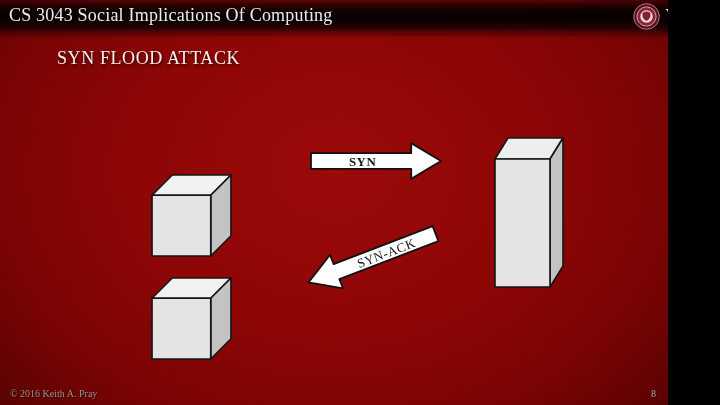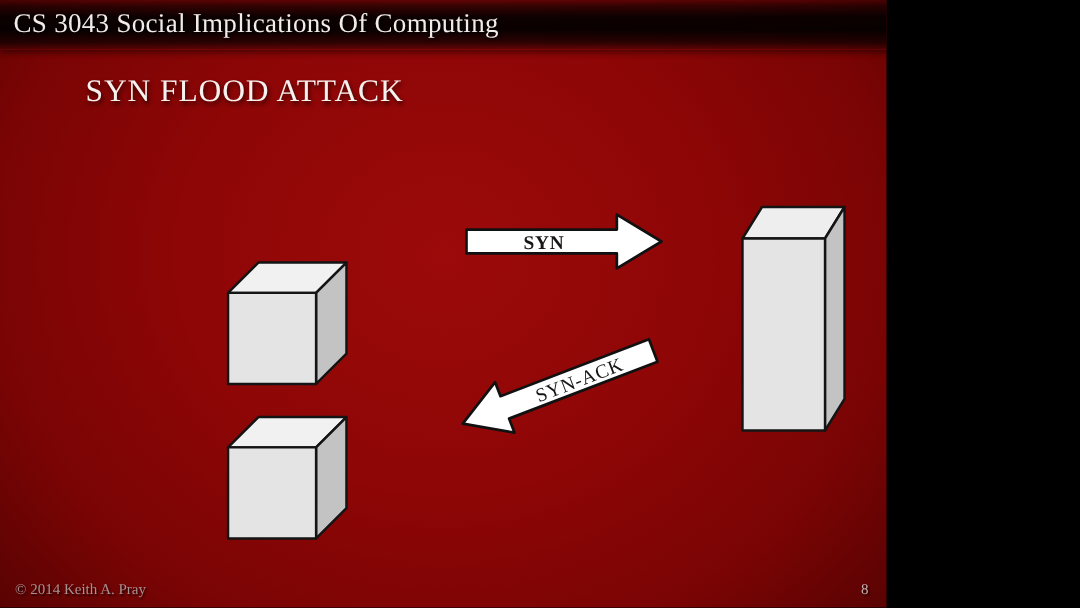--- a/index.html
+++ b/index.html
@@ -2,21 +2,21 @@
 <html><head>
 <meta charset="utf-8">
 <style>
   html, body { margin: 0; padding: 0; }
   body {
     width: 720px; height: 405px; overflow: hidden;
     font-family: "Liberation Serif", serif;
     background: #000;
   }
   .slide {
-    position: relative; width: 591px; height: 405px; overflow: hidden;
+    position: relative; width: 668px; height: 405px; overflow: hidden;
     background: radial-gradient(ellipse 88% 115% at 50% 42%,
       #9c0a0a 0%, #8e0606 34%, #7a0404 58%, #520202 80%, #330101 100%);
   }
 
   
   .header {
     position: absolute; left: 0; top: 0; width: 720px; height: 33px;
     background: linear-gradient(180deg,
       rgba(0,0,0,0.30) 0%, rgba(0,0,0,0.62) 12%, rgba(0,0,0,0.90) 34%,
       rgba(0,0,0,0.93) 60%, rgba(0,0,0,0.70) 85%, rgba(0,0,0,0.30) 100%);
@@ -35,21 +35,21 @@
   }
   .logo-seal { width: 27px; height: 27px; display: block; }
   .logo-text {
     color: #fdfdfd; font-size: 23px; font-weight: bold;
     letter-spacing: 0.5px; text-shadow: 1px 1px 2px #000;
   }
 
   
   .slide-title {
     position: absolute; left: 57px; top: 48px;
-    color: #f6f1ef; font-size: 21px; font-weight: normal;
+    color: #f6f1ef; font-size: 18px; font-weight: normal;
     letter-spacing: 0.6px; margin: 0;
     text-shadow: 1px 2px 3px rgba(0,0,0,0.65);
   }
 
   
   .shape { position: absolute; }
   .shape svg { display: block; overflow: visible; }
   .cube-1 { left: 151px; top: 173px; }
   .cube-2 { left: 151px; top: 276px; }
   .server { left: 494px; top: 136px; }
@@ -132,16 +132,16 @@
     </svg>
   </div>
 
   <div class="shape arrow-synack">
     <svg width="140" height="40" viewBox="0 0 140 40">
       <polygon points="2,20 32,2 32,12 138,12 138,28 32,28 32,38" fill="#ffffff" stroke="#111111" stroke-width="1.8" stroke-linejoin="round"></polygon>
       <text class="arrow-label" x="85" y="25" text-anchor="middle">SYN-ACK</text>
     </svg>
   </div>
 
-  <div class="footer-copyright">© 2014 Keith A. Pray</div>
+  <div class="footer-copyright">© 2016 Keith A. Pray</div>
   <div class="footer-page">8</div>
 
 </div>
 
 </body></html>

